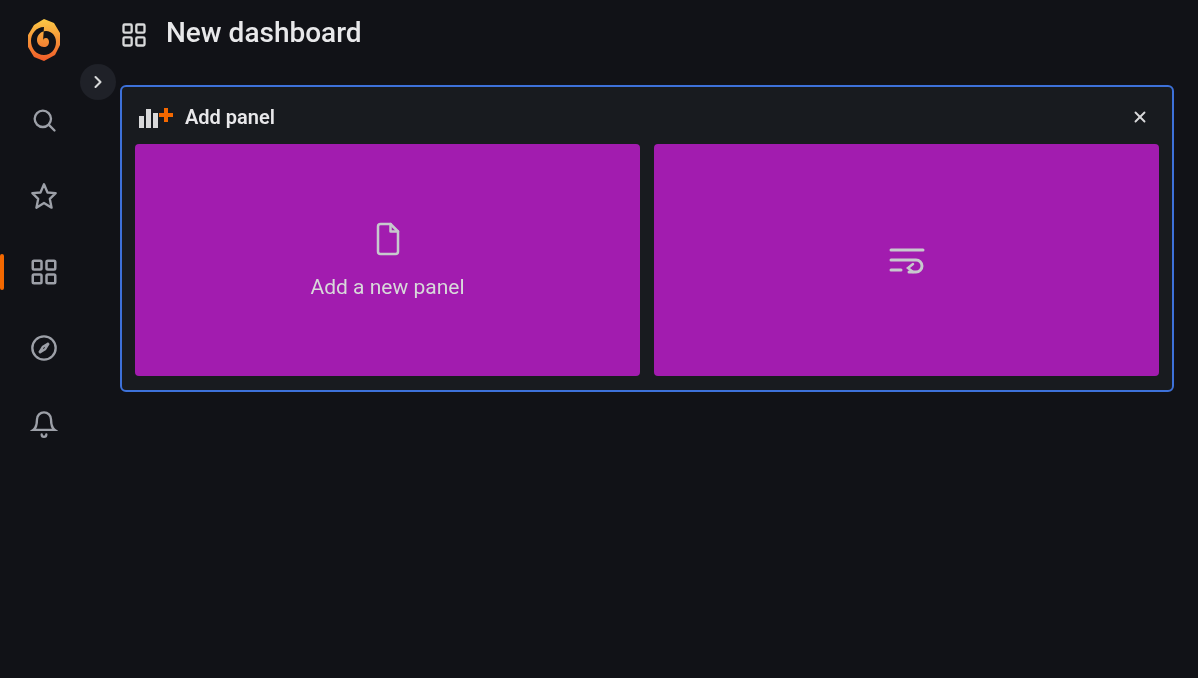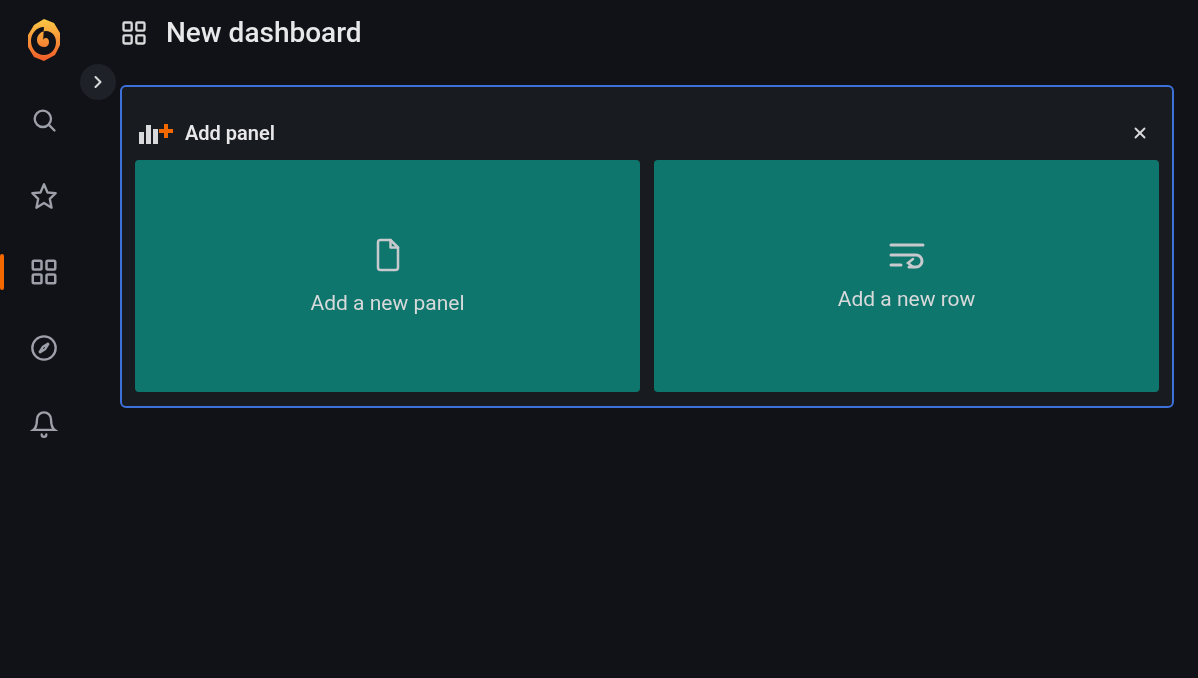--- a/index.html
+++ b/index.html
@@ -55,21 +55,21 @@
     }
     
     .main {
       flex: 1;
       position: relative;
       display: flex;
       flex-direction: column;
     }
     .header {
       display: flex;
-      align-items: center;
+      align-items: flex-end;
       padding: 16px 24px 12px 32px;
       gap: 18px;
     }
     .header-icon {
       color: #d8d9da;
     }
     .header-title {
       font-size: 28px;
       font-weight: 500;
       color: #e8e8ea;
@@ -87,21 +87,21 @@
       justify-content: center;
       color: #d8d9da;
       cursor: pointer;
       z-index: 2;
     }
     .panel-container {
       margin: 24px 24px 24px 32px;
       border: 2px solid #3d71d9;
       border-radius: 6px;
       background: #181b1f;
-      padding: 29px 13px 14px 13px;
+      padding: 13px 13px 14px 13px;
       flex: 0 0 auto;
     }
     .panel-header {
       display: flex;
       align-items: center;
       justify-content: space-between;
       padding: 4px 6px 14px 4px;
     }
     .panel-header-left {
       display: flex;
@@ -117,21 +117,21 @@
       color: #d8d9da;
       cursor: pointer;
       padding: 4px;
     }
     .cards-grid {
       display: grid;
       grid-template-columns: 1fr 1fr;
       gap: 14px;
     }
     .card {
-      background: #0f766e;
+      background: #a21caf;
       border-radius: 4px;
       height: 232px;
       display: flex;
       flex-direction: column;
       align-items: center;
       justify-content: center;
       gap: 18px;
       cursor: pointer;
     }
     .card-label {
@@ -247,18 +247,17 @@
 
       <div class="card">
         <span class="card-icon">
           <svg width="36" height="28" viewBox="0 0 36 28" fill="none" stroke="currentColor" stroke-width="3" stroke-linecap="round">
             <line x1="2" y1="4" x2="34" y2="4"></line>
             <path d="M2 14 H27 a6 6 0 0 1 0 12 H20" fill="none"></path>
             <polyline points="24 22 19 26 24 30" stroke-width="2.5" transform="translate(0,-4)"></polyline>
             <line x1="2" y1="24" x2="12" y2="24"></line>
           </svg>
         </span>
-        <span class="card-label">Add a new row</span>
       </div>
 
     </div>
   </div>
 </div>
 
 </body></html>

